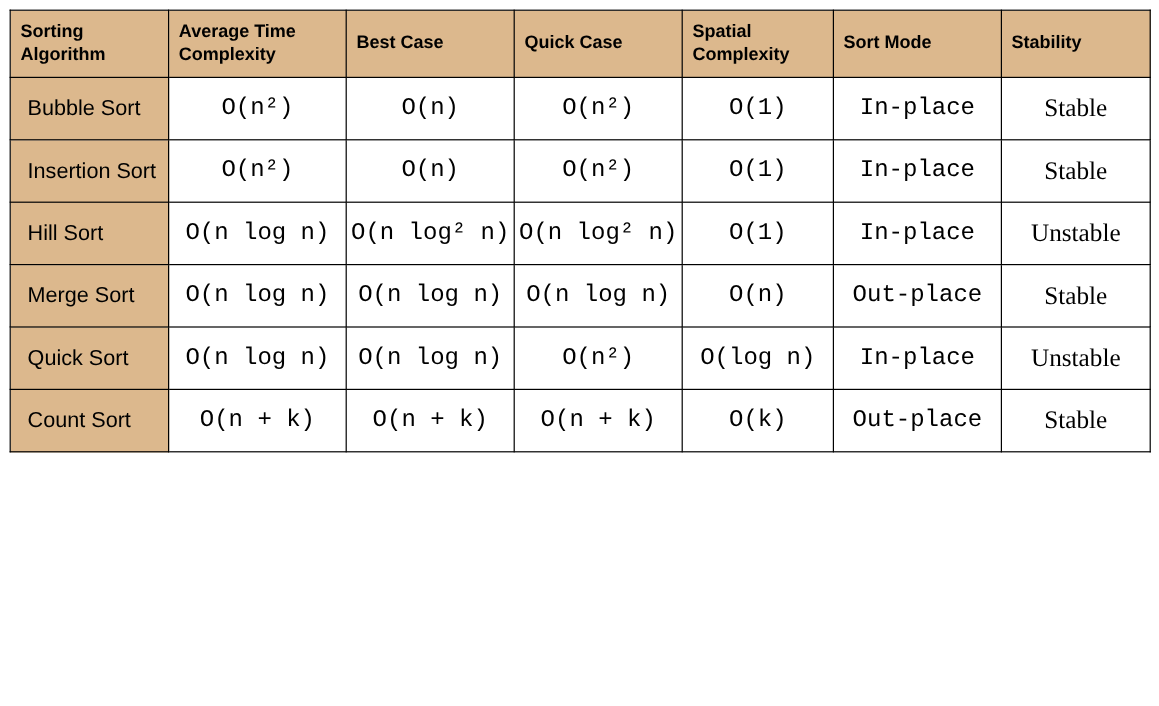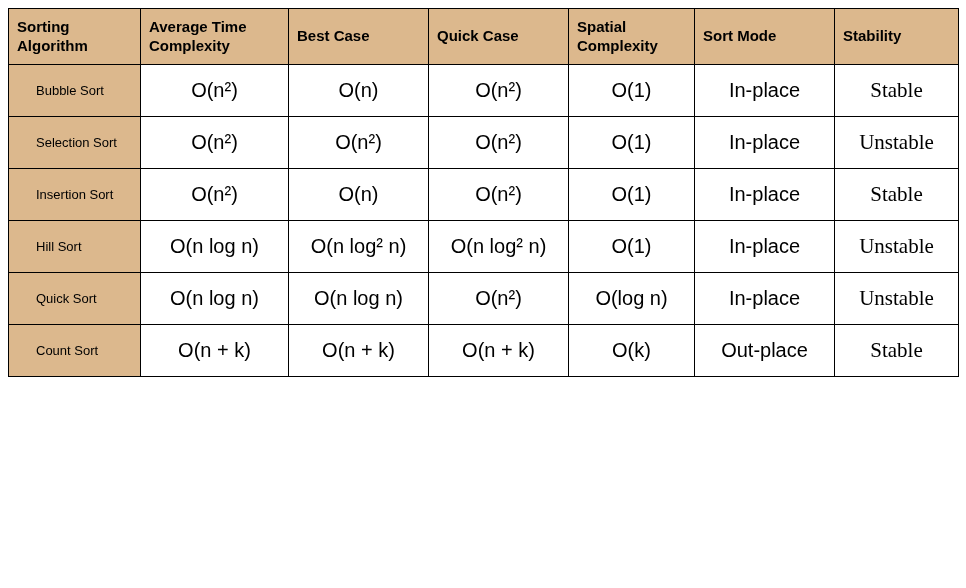--- a/index.html
+++ b/index.html
@@ -32,27 +32,27 @@
       padding: 6px 8px;
       line-height: 1.25;
       vertical-align: middle;
     }
     thead th {
       height: 56px;
     }
     tbody td.row-head {
       background: #dcb88d;
       font-weight: normal;
-      font-size: 13px;
+      font-size: 18px;
       text-align: left;
-      padding-left: 27px;
+      padding-left: 14px;
       font-family: "Segoe UI", Arial, sans-serif;
     }
     tbody td.cell {
-      font-family: Liberation Sans, sans-serif;
+      font-family: Liberation Mono, monospace;
       font-size: 20px;
     }
     tbody td.stab {
       font-family: "Times New Roman", serif;
       font-size: 21px;
     }
     .col-algo   { width: 132px; }
     .col-avg    { width: 148px; }
     .col-best   { width: 140px; }
     .col-worst  { width: 140px; }
@@ -88,45 +88,45 @@
     <tr>
       <td class="row-head">Bubble Sort</td>
       <td class="cell">O(n²)</td>
       <td class="cell">O(n)</td>
       <td class="cell">O(n²)</td>
       <td class="cell">O(1)</td>
       <td class="cell">In-place</td>
       <td class="stab">Stable</td>
     </tr>
     <tr>
-      <td class="row-head">Selection Sort</td>
-      <td class="cell">O(n²)</td>
-      <td class="cell">O(n²)</td>
-      <td class="cell">O(n²)</td>
-      <td class="cell">O(1)</td>
-      <td class="cell">In-place</td>
-      <td class="stab">Unstable</td>
-    </tr>
-    <tr>
       <td class="row-head">Insertion Sort</td>
       <td class="cell">O(n²)</td>
       <td class="cell">O(n)</td>
       <td class="cell">O(n²)</td>
       <td class="cell">O(1)</td>
       <td class="cell">In-place</td>
       <td class="stab">Stable</td>
     </tr>
     <tr>
       <td class="row-head">Hill Sort</td>
       <td class="cell">O(n log n)</td>
       <td class="cell">O(n log² n)</td>
       <td class="cell">O(n log² n)</td>
       <td class="cell">O(1)</td>
       <td class="cell">In-place</td>
       <td class="stab">Unstable</td>
+    </tr>
+    <tr>
+      <td class="row-head">Merge Sort</td>
+      <td class="cell">O(n log n)</td>
+      <td class="cell">O(n log n)</td>
+      <td class="cell">O(n log n)</td>
+      <td class="cell">O(n)</td>
+      <td class="cell">Out-place</td>
+      <td class="stab">Stable</td>
     </tr>
     <tr>
       <td class="row-head">Quick Sort</td>
       <td class="cell">O(n log n)</td>
       <td class="cell">O(n log n)</td>
       <td class="cell">O(n²)</td>
       <td class="cell">O(log n)</td>
       <td class="cell">In-place</td>
       <td class="stab">Unstable</td>
     </tr>

